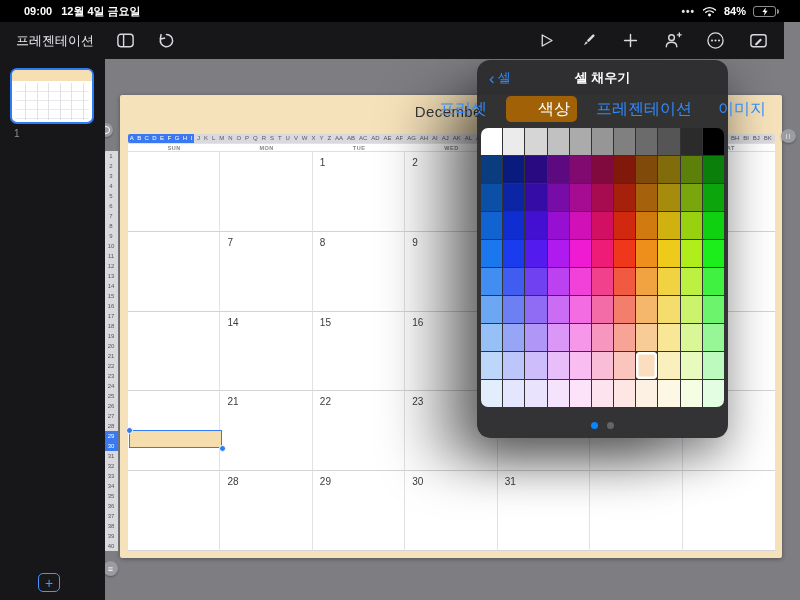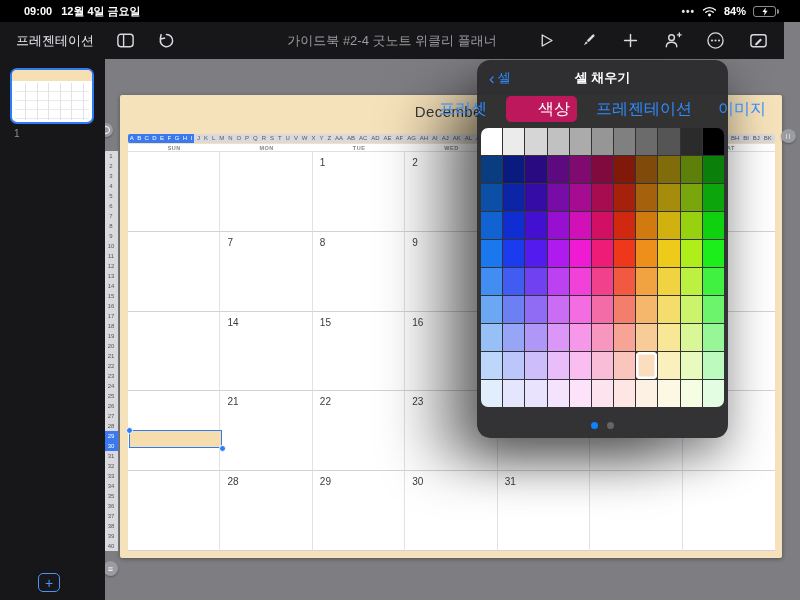--- a/index.html
+++ b/index.html
@@ -96,21 +96,21 @@
   .popover { position:absolute; left:477px; top:60px; width:251px; height:378px;
     background:rgba(44,44,46,.97); border-radius:13px; z-index:50;
     box-shadow:-55px 32px 55px -10px rgba(0,0,0,.40), 0 18px 45px rgba(0,0,0,.45); }
   .po-header { position:relative; height:36px; display:flex; align-items:center; justify-content:center; }
   .po-back { position:absolute; left:12px; color:#2e8bff; font-size:13px; display:flex;
     align-items:center; gap:3px; }
   .po-back .chev { font-size:17px; line-height:11px; }
   .po-title { color:#fff; font-size:13px; font-weight:bold; }
   .po-tabs { display:flex; justify-content:center; align-items:center; gap:12px; height:26px; }
   .tab { color:#2e8bff; font-size:16px; padding:2.5px 7px; border-radius:5px; white-space:nowrap; }
-  .tab.active { background:#be185d; color:#fff;padding-left:32px; }
+  .tab.active { background:#a16207; color:#fff;padding-left:32px; }
   .color-grid { position:absolute; left:4px; top:68px; width:243px; height:279px; display:grid;
     grid-template-columns:repeat(11,1fr); grid-template-rows:repeat(10,1fr); gap:1px;
     border-radius:7px; overflow:hidden; }
   .swatch.sel { box-shadow:inset 0 0 0 2.5px #fff; border-radius:4px; }
   .po-dots { position:absolute; bottom:9px; left:0; width:100%; display:flex;
     justify-content:center; gap:9px; }
   .dot { width:7px; height:7px; border-radius:50%; }
   .dot.active { background:#0a84ff; }
   .dot.inactive { background:#8e8e93; opacity:.55; }
 </style>
@@ -151,21 +151,20 @@
           <line x1="8" y1="3.5" x2="8" y2="16.5" stroke="#d9d9de" stroke-width="1.5"></line>
         </svg>
       </span>
       <span class="icon-btn">
         <svg width="19" height="19" viewBox="0 0 20 20">
           <path d="M10 3.6 a6.5 6.5 0 1 1 -6.3 4.8" fill="none" stroke="#d9d9de" stroke-width="1.6" stroke-linecap="round"></path>
           <path d="M4.4 3.2 L3.5 8.4 L8.6 7.4" fill="none" stroke="#d9d9de" stroke-width="1.6" stroke-linejoin="round"></path>
         </svg>
       </span>
     </div>
-    <span class="tb-title">가이드북 #2-4 굿노트 위클리 플래너</span>
     <div class="tb-right">
       <span class="icon-btn">
         <svg width="17" height="17" viewBox="0 0 20 20">
           <path d="M5 3.5 L16.5 10 L5 16.5 Z" fill="none" stroke="#d9d9de" stroke-width="1.6" stroke-linejoin="round"></path>
         </svg>
       </span>
       <span class="icon-btn">
         <svg width="19" height="19" viewBox="0 0 20 20">
           <g transform="rotate(45 10 10)">
             <rect x="8.7" y="1.5" width="2.6" height="10" rx="1.3" fill="#d9d9de"></rect>

